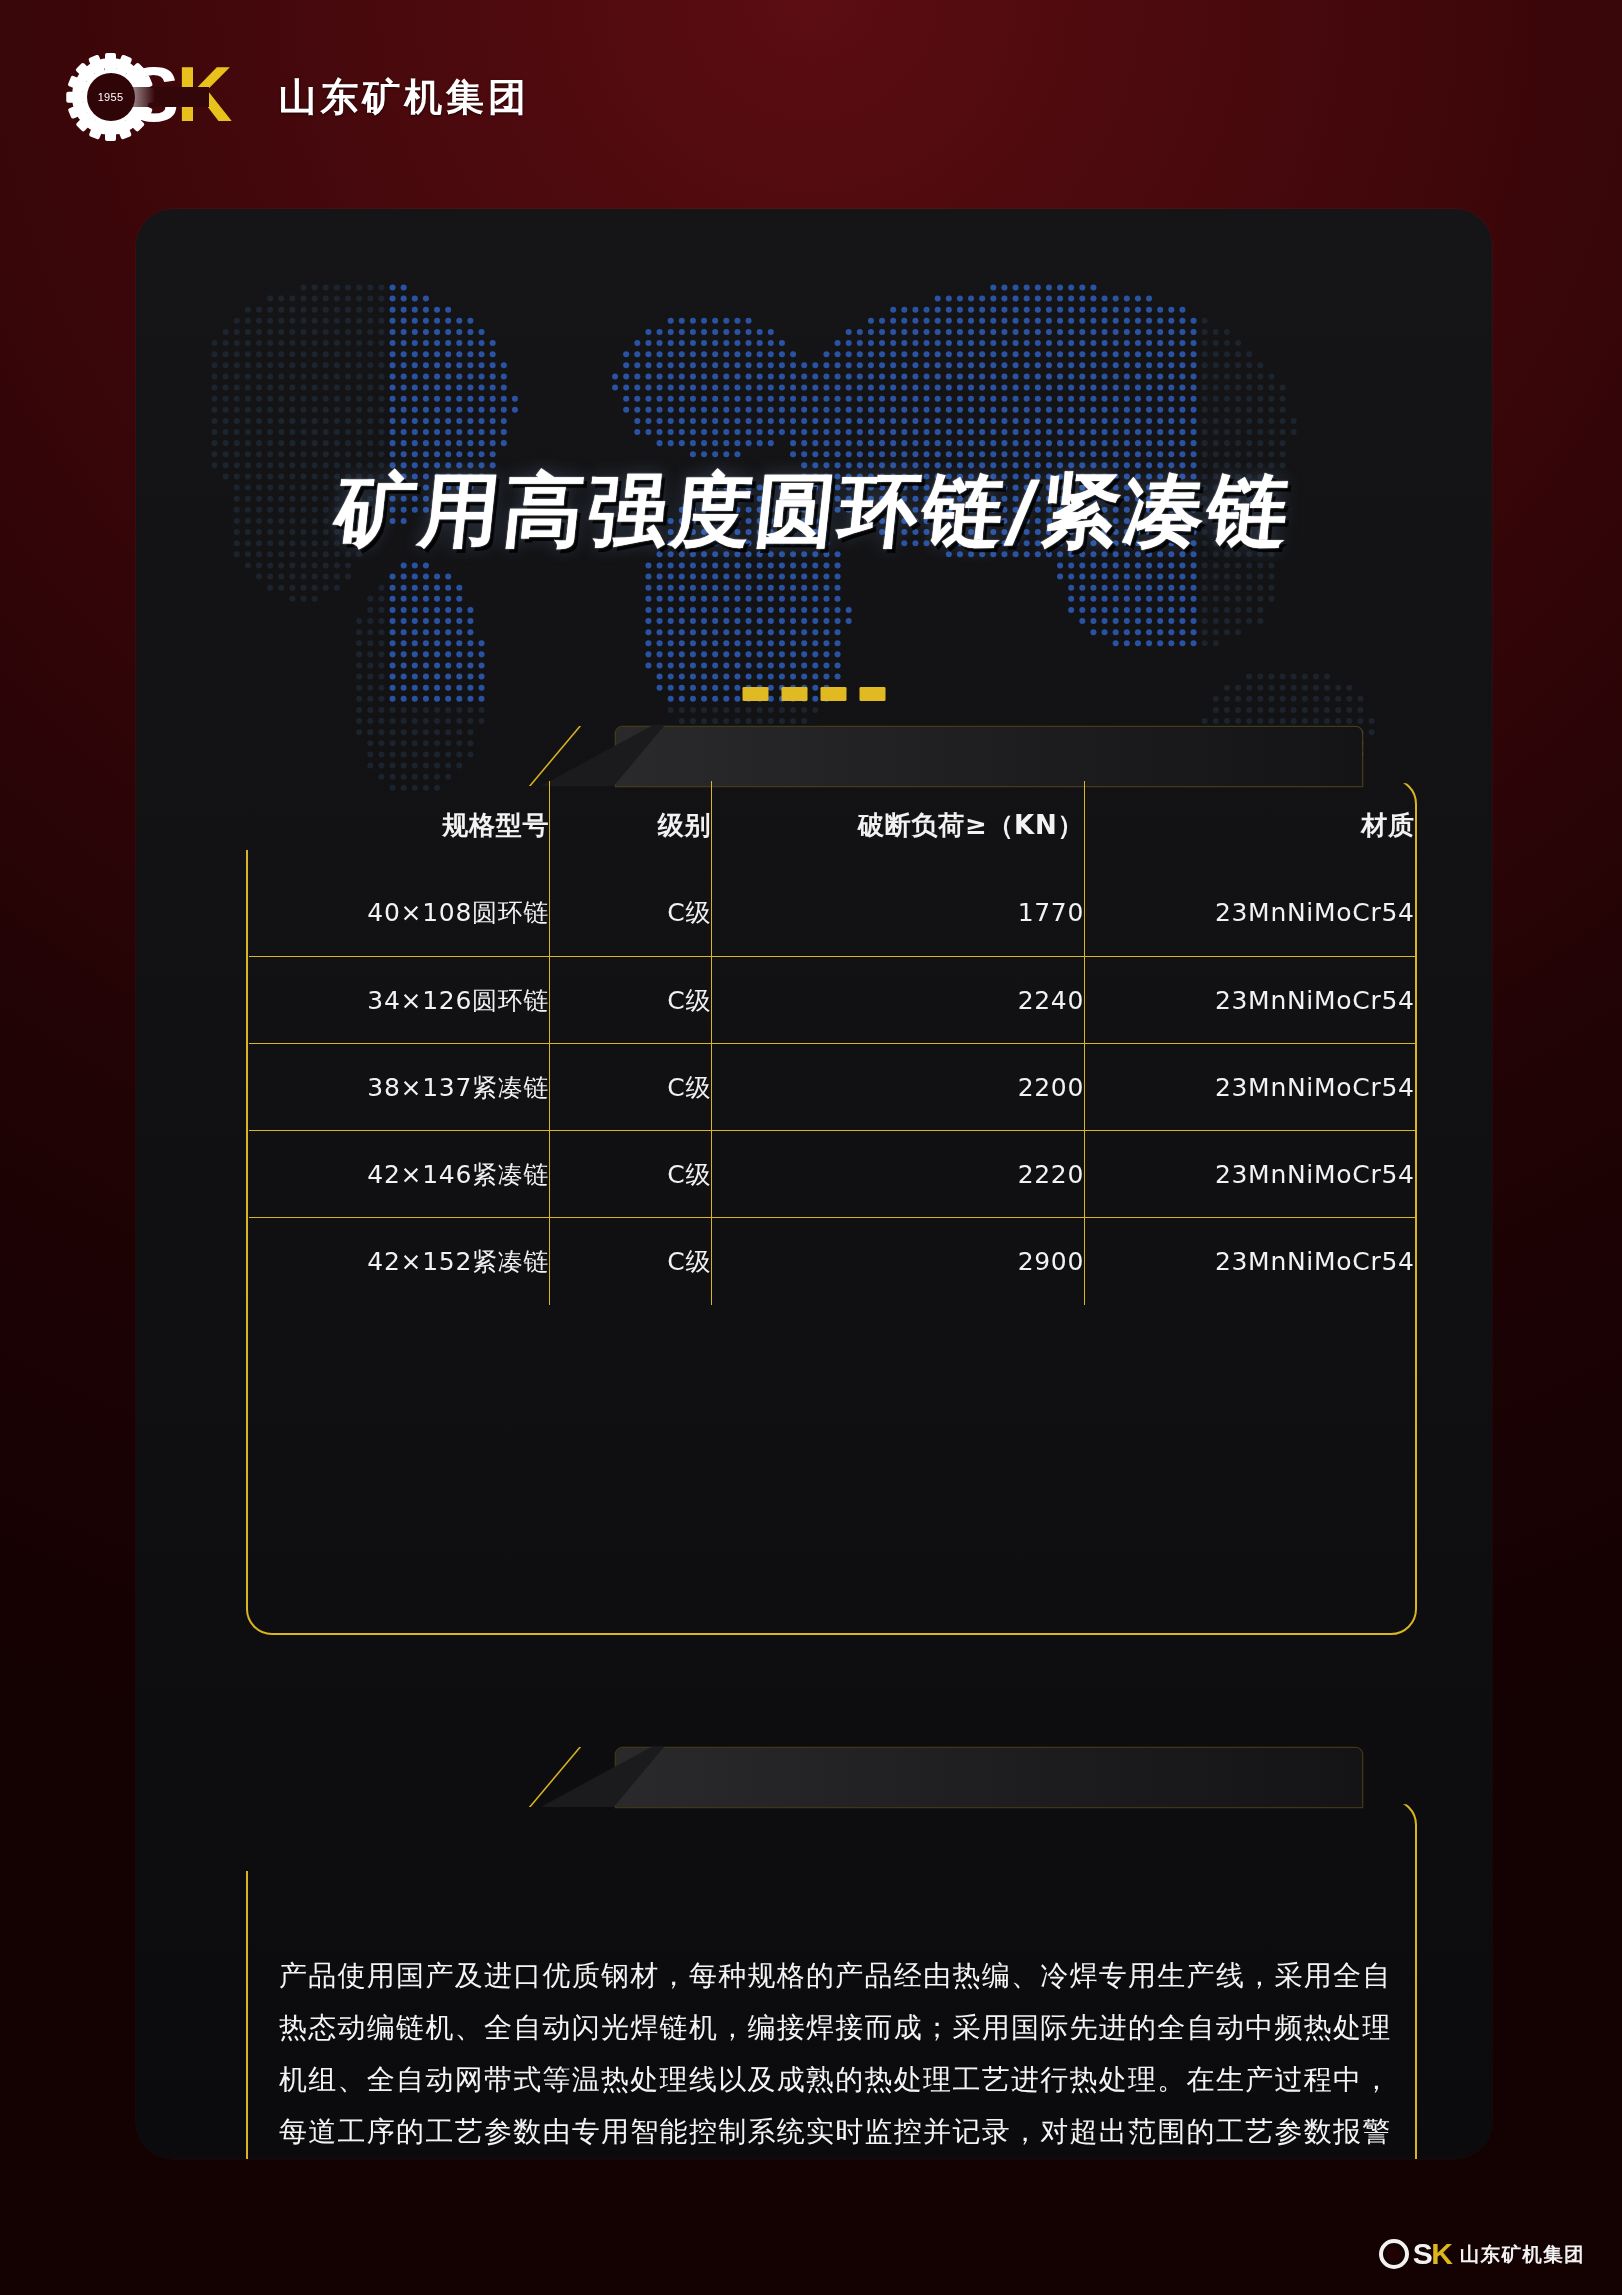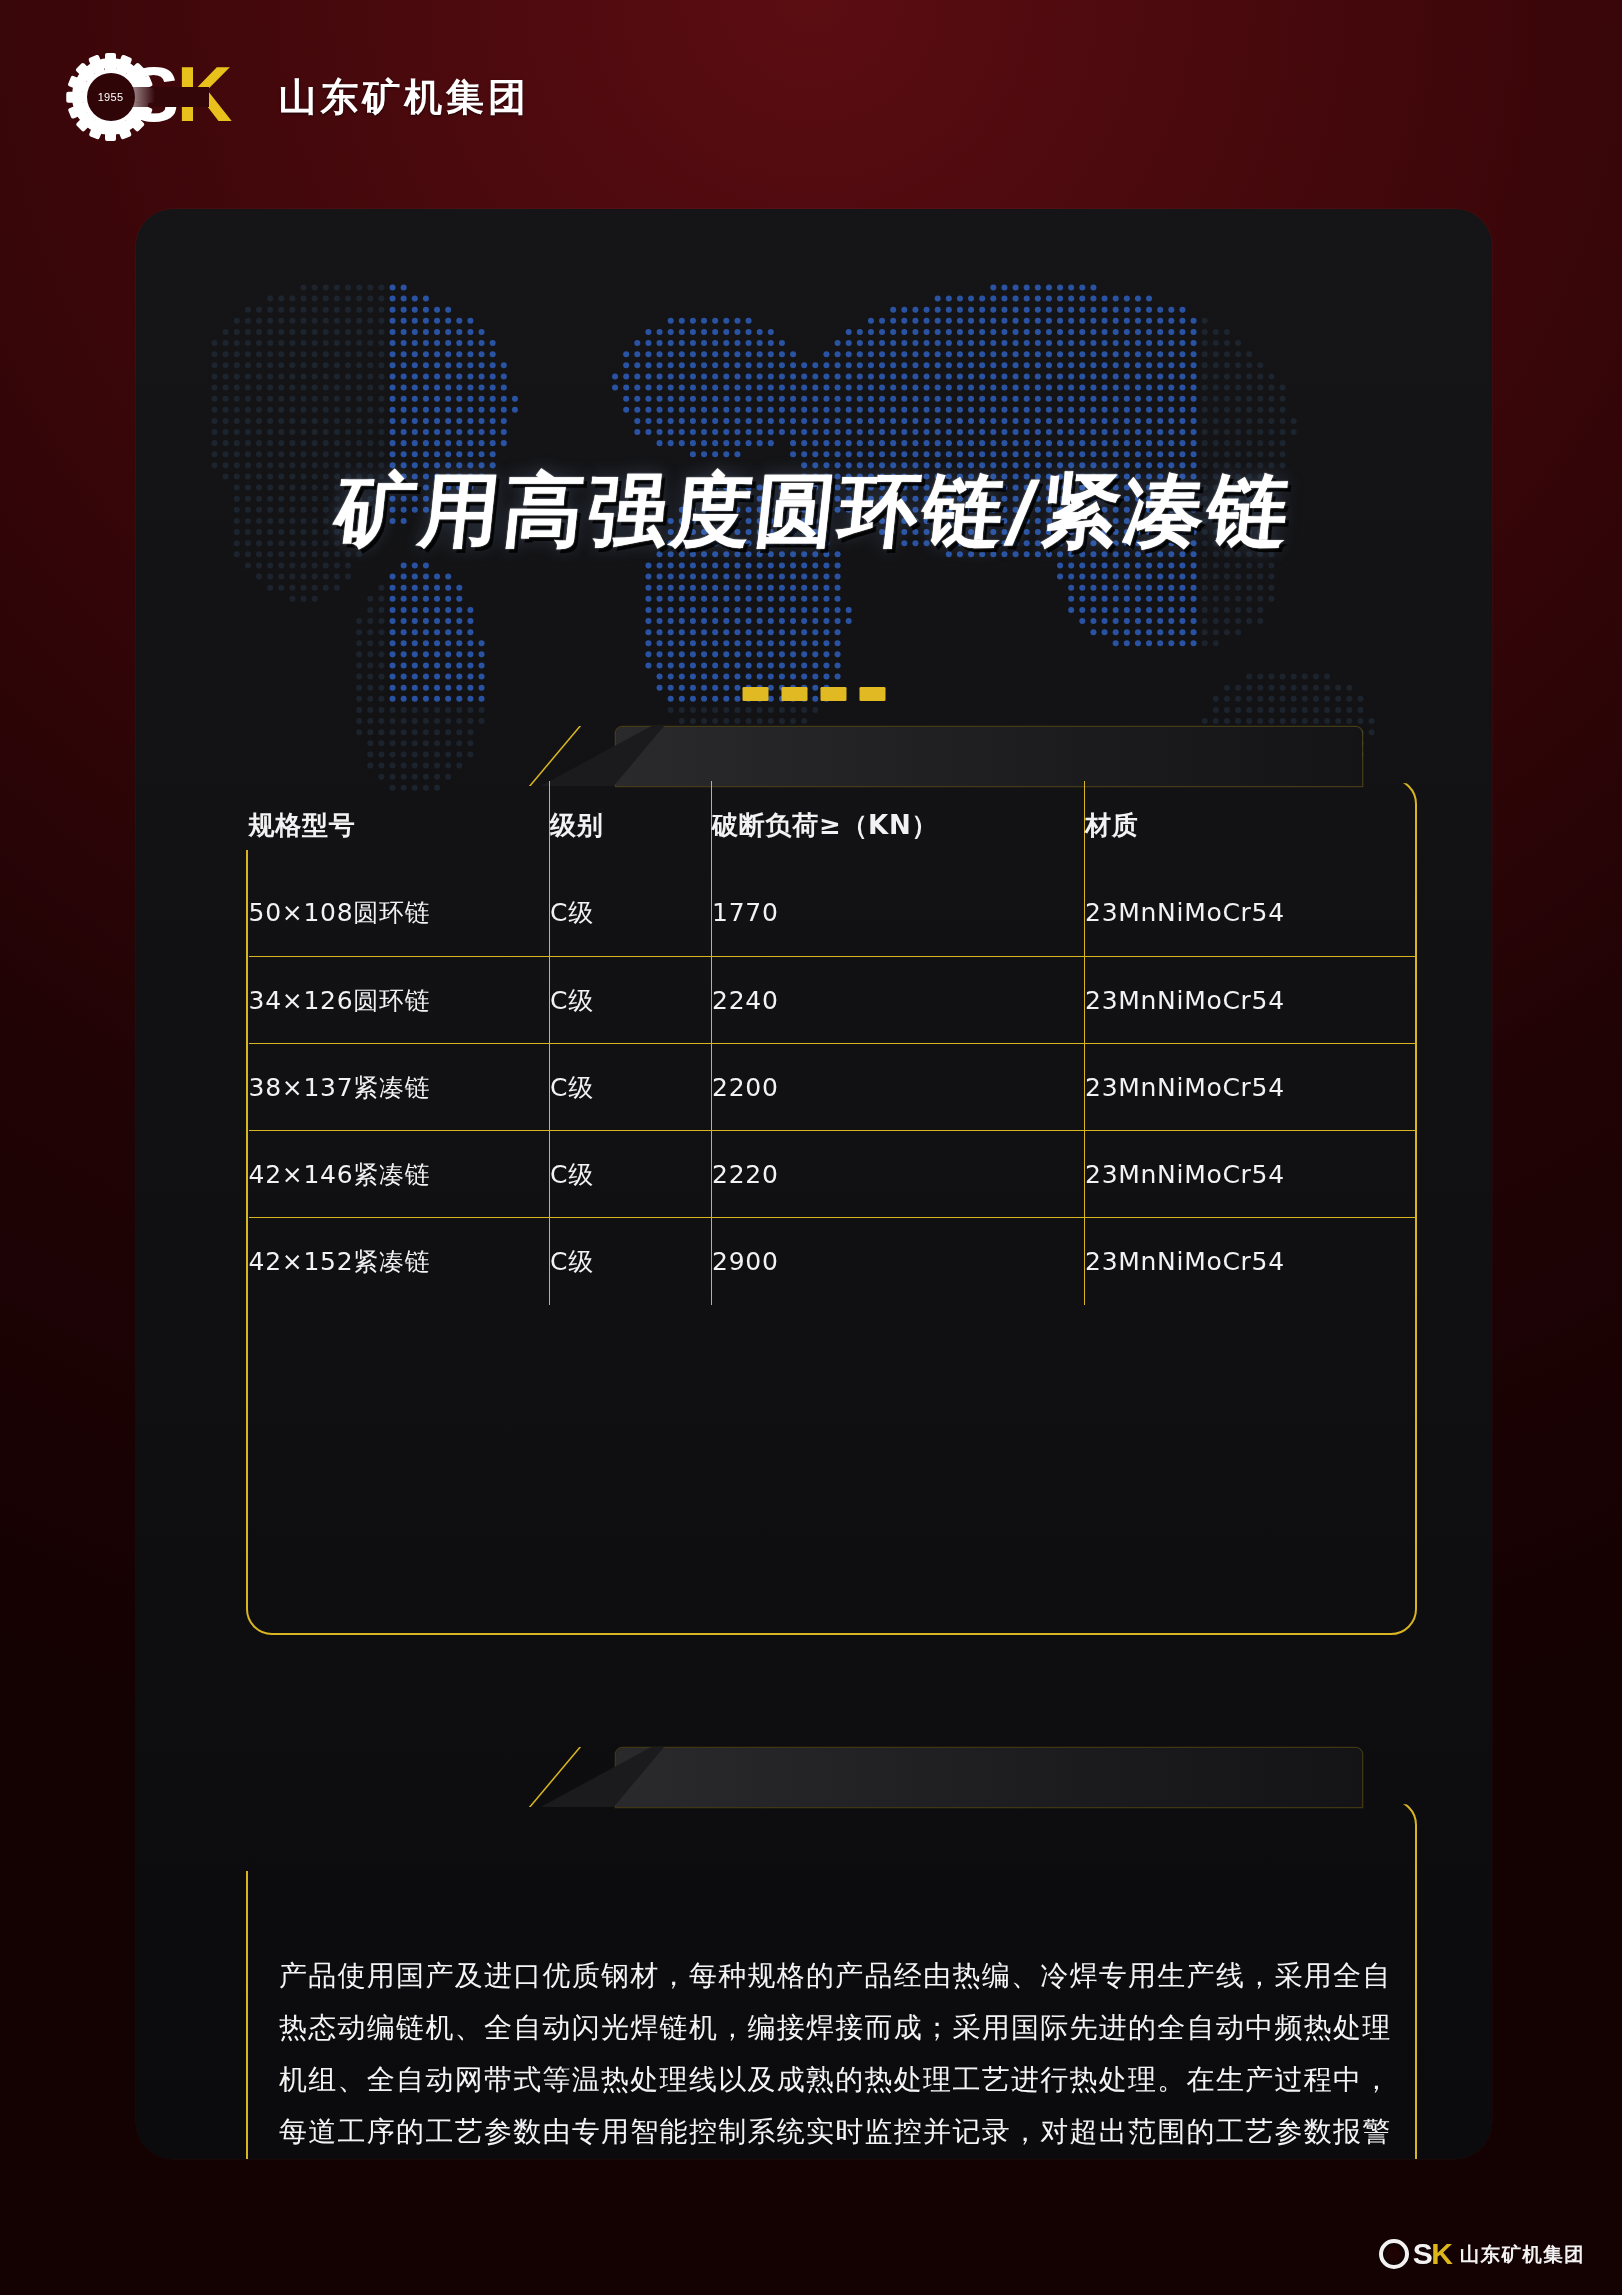--- a/index.html
+++ b/index.html
@@ -207,21 +207,21 @@
     position: absolute;
     left: 2.6px;
     top: 2.6px;
     width: 1166px;
     border-collapse: collapse;
     color: #f2f2f2;
   }
   table.spec th, table.spec td {
     border: 0.7px solid #d9b521;
     height: 87px;
-    text-align: left;
+    text-align: right;
     vertical-align: middle;
     font-family: "DejaVu Sans", "Liberation Sans", sans-serif;
     font-size: 25px;
     font-weight: normal;
     letter-spacing: 0.7px;
   }
   table.spec th {
     font-size: 26px;
     font-weight: bold;
     height: 89px;
@@ -2912,21 +2912,21 @@
       <thead>
         <tr>
           <th>规格型号</th>
           <th>级别</th>
           <th>破断负荷≥（KN）</th>
           <th>材质</th>
         </tr>
       </thead>
       <tbody>
         <tr>
-          <td>50×108圆环链</td>
+          <td>40×108圆环链</td>
           <td>C级</td>
           <td>1770</td>
           <td>23MnNiMoCr54</td>
         </tr>
         <tr>
           <td>34×126圆环链</td>
           <td>C级</td>
           <td>2240</td>
           <td>23MnNiMoCr54</td>
         </tr>

